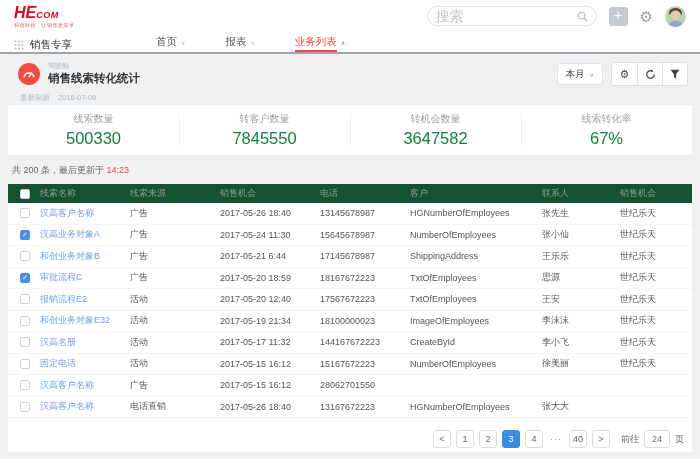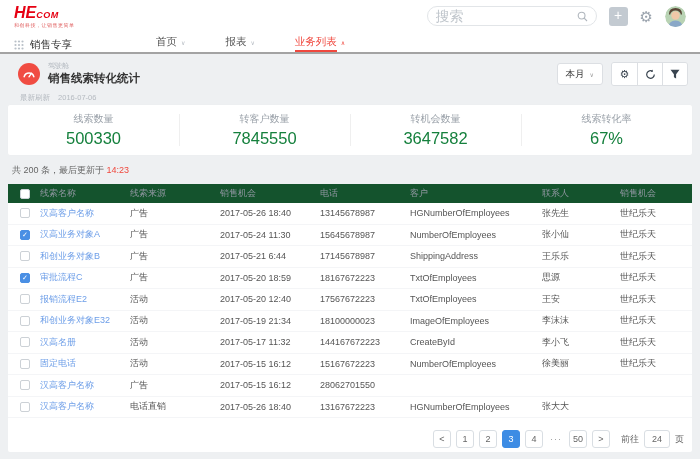--- a/index.html
+++ b/index.html
@@ -372,21 +372,21 @@
           <div class="c-opp"></div>
         </div>
       </div>
     <div class="pager" id="pager">
         <div class="pg-btn">&lt;</div>
         <div class="pg-btn">1</div>
         <div class="pg-btn">2</div>
         <div class="pg-btn active" style="background: rgb(61, 140, 228); border-color: rgb(61, 140, 228);">3</div>
         <div class="pg-btn">4</div>
         <div class="pg-ellipsis">···</div>
-        <div class="pg-btn">50</div>
+        <div class="pg-btn">40</div>
         <div class="pg-btn">&gt;</div>
         <div class="goto-wrap">
           <div>前往</div>
           <input class="goto-input" value="24" style="">
           <div>页</div>
         </div>
       </div>
   </div>
 
 </div>

